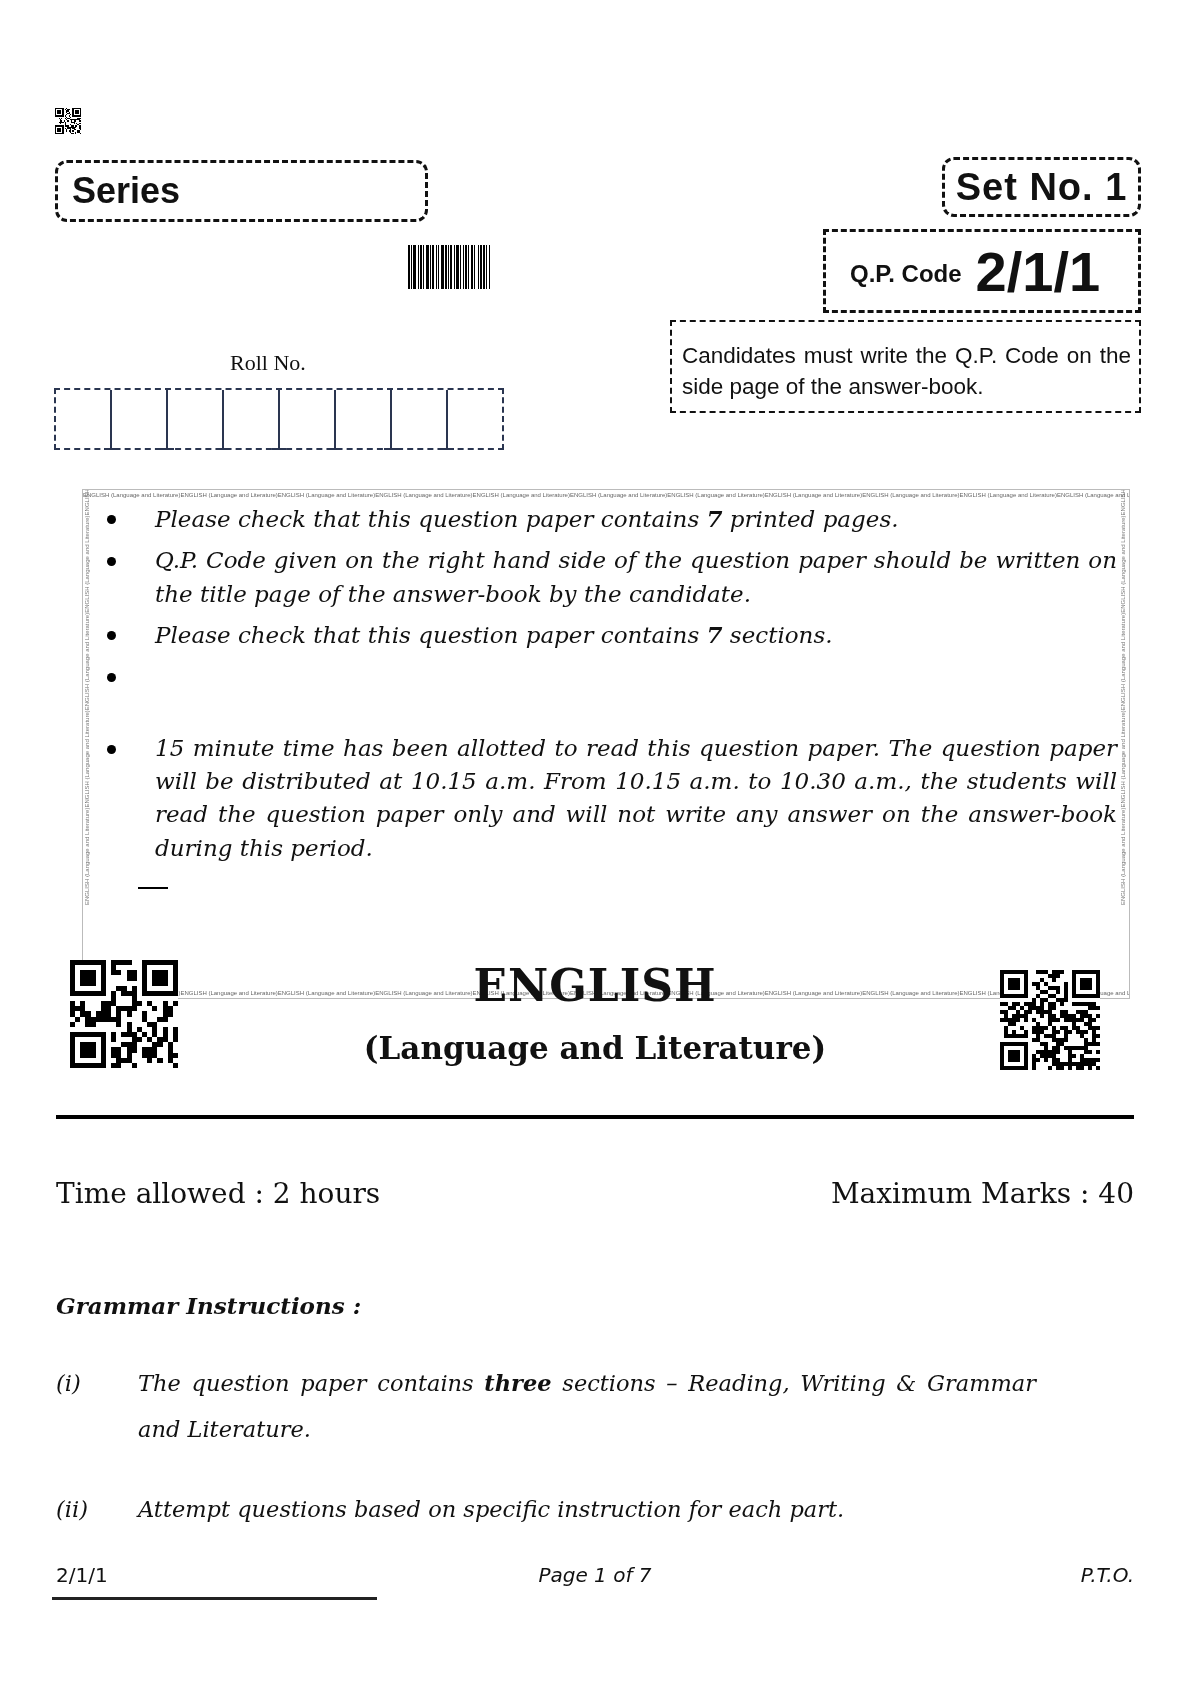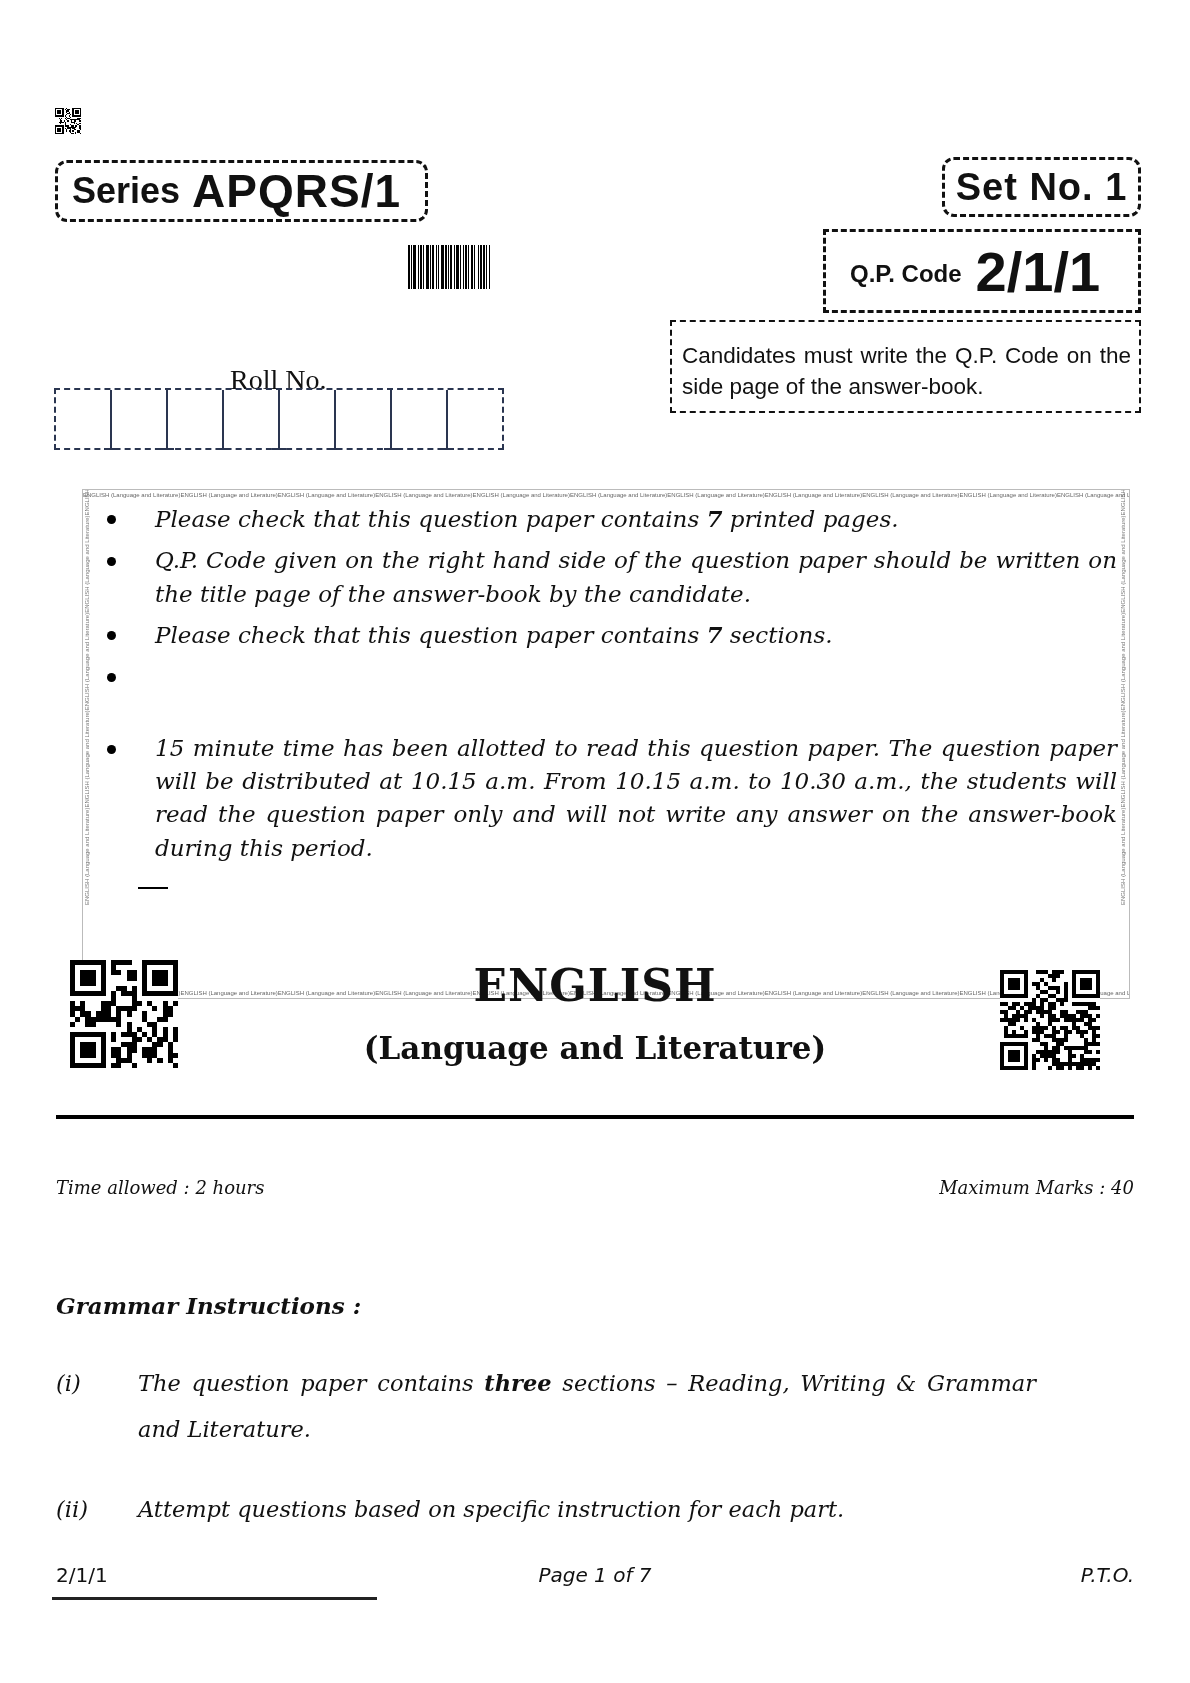--- a/index.html
+++ b/index.html
@@ -49,21 +49,21 @@
     
     .note-box {
       left: 670px; top: 320px; width: 471px; height: 93px;
       border: 2px dashed #111;
       padding: 18px 8px 0 10px;
       font-family: "Liberation Sans", sans-serif; font-size: 22.5px; line-height: 31px;
       text-align: justify; text-align-last: left;
     }
 
     
-    .roll-label { left: 230px; top: 364px; font-family: "Liberation Serif", serif; font-size: 28px; }
+    .roll-label { left: 230px; top: 350px; font-family: "Liberation Serif", serif; font-size: 22px; }
     .roll-box {
       left: 54px; top: 388px; width: 450px; height: 62px;
       border: 2px dashed #2a3550;
       display: flex;
     }
     .roll-cell { flex: 1; border-right: 2px solid #2a3550; position: relative; }
     .roll-cell:last-child { border-right: none; }
     .roll-cell::after {
       content: ""; position: absolute; right: -8px; bottom: -2px; width: 14px; height: 2px; background: #2a3550;
     }
@@ -101,21 +101,21 @@
     
     .qr-left { left: 70px; top: 960px; }
     .qr-right { left: 1000px; top: 970px; }
 
     
     .title { left: 0; width: 1190px; top: 960px; text-align: center; font-family: "DejaVu Serif", serif; font-weight: bold; font-size: 44px; letter-spacing: 1px; }
     .subtitle { left: 0; width: 1190px; top: 1030px; text-align: center; font-family: "DejaVu Serif", serif; font-weight: bold; font-size: 31px; }
 
     .rule { left: 56px; top: 1115px; width: 1078px; height: 4px; background: #000; }
 
-    .meta { top: 1177px; font-family: "DejaVu Serif", serif; font-style: italic; font-size: 18px; }
+    .meta { top: 1177px; font-family: "DejaVu Serif", serif; font-size: 28px; }
     .meta-left { left: 56px; }
     .meta-right { right: 56px; }
 
     .gi-heading { left: 56px; top: 1292px; font-family: "DejaVu Serif", serif; font-style: italic; font-weight: bold; font-size: 23px; }
 
     .instr { left: 56px; width: 980px; font-family: "DejaVu Serif", serif; font-style: italic; font-size: 22.5px; line-height: 46px; display: flex; }
     .instr .num { width: 82px; flex: none; }
     .instr .txt { flex: 1; text-align: justify; text-align-last: left; }
     .instr .txt b { font-weight: bold; }
 
@@ -568,21 +568,20 @@
     <span></span>
     <span class="on"></span>
     <span></span>
     <span></span>
     <span></span>
     <span class="on"></span>
   </div>
 
 <div class="abs series-box">
   <span class="series-label">Series</span>
-  <span class="series-code">APQRS/1</span>
 </div>
 
 <div class="abs barcode" id="barcode">
     <i style="width: 2px; background: rgb(0, 0, 0);"></i>
     <i style="width: 1px; background: rgb(255, 255, 255);"></i>
     <i style="width: 1px; background: rgb(0, 0, 0);"></i>
     <i style="width: 1px; background: rgb(255, 255, 255);"></i>
     <i style="width: 3px; background: rgb(0, 0, 0);"></i>
     <i style="width: 2px; background: rgb(255, 255, 255);"></i>
     <i style="width: 1px; background: rgb(0, 0, 0);"></i>

